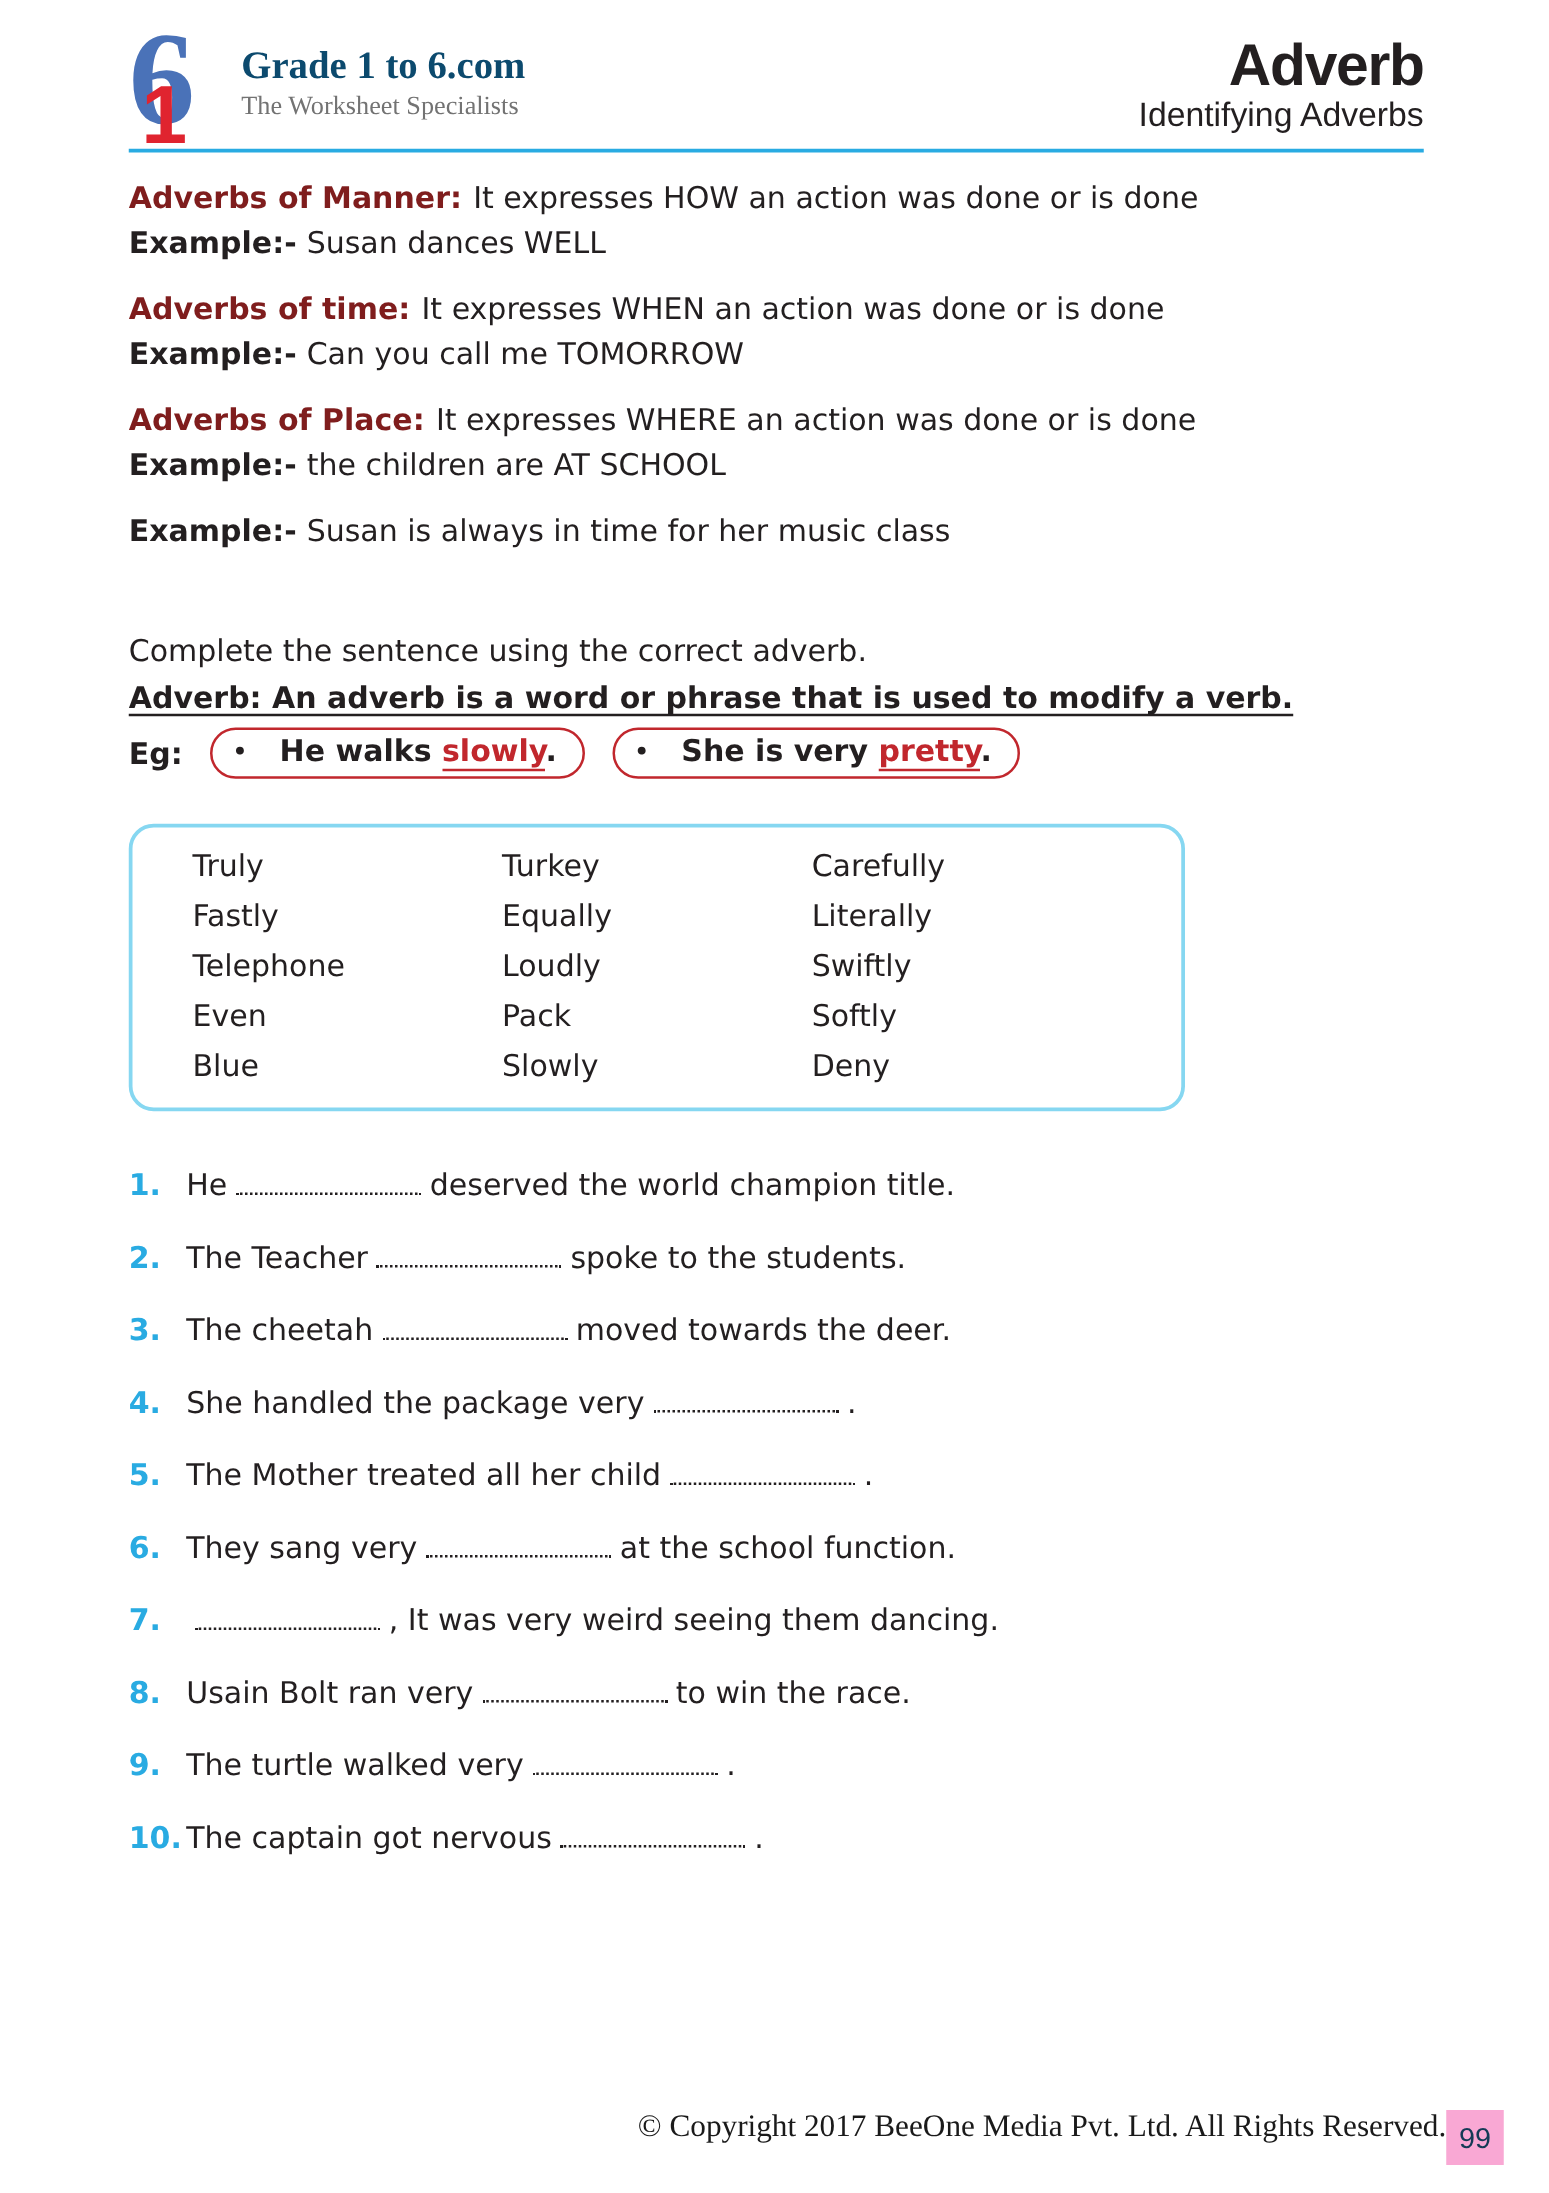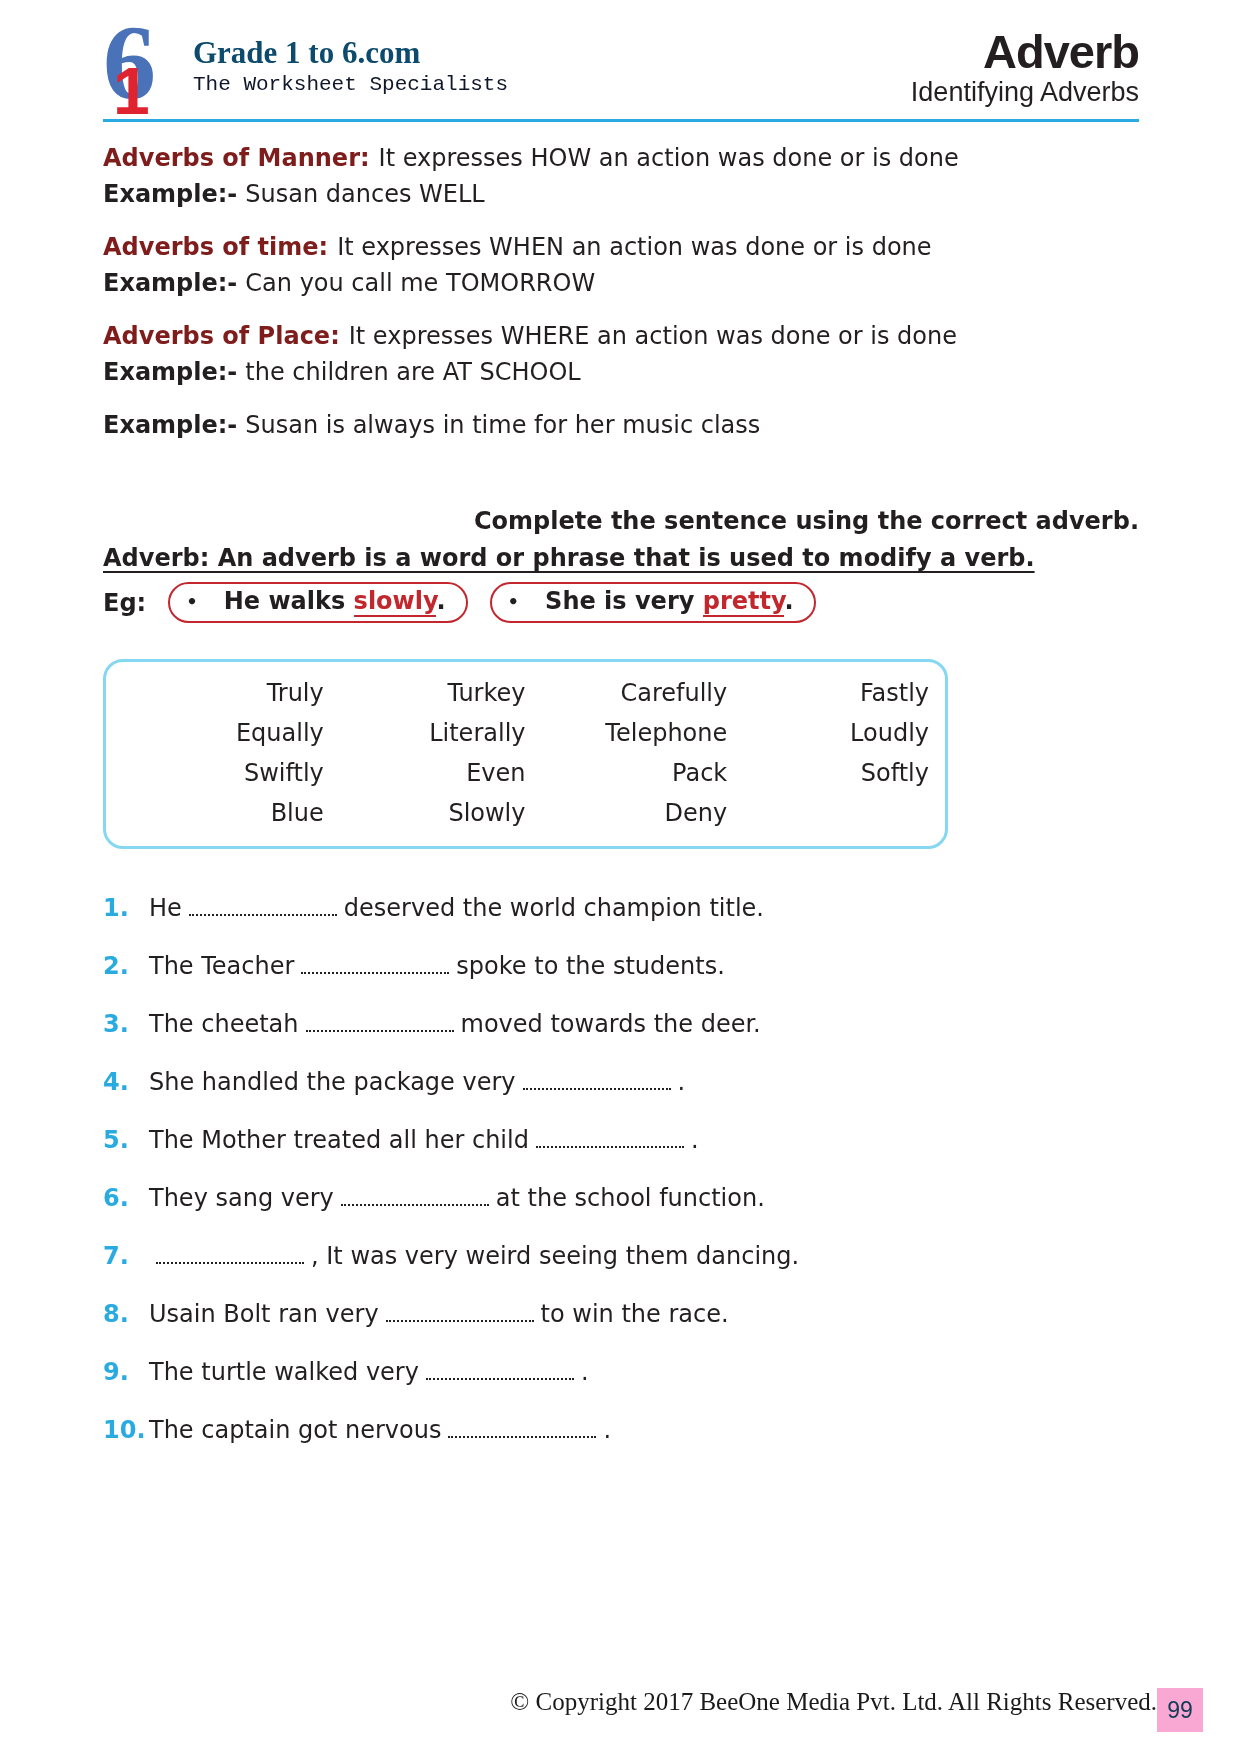--- a/index.html
+++ b/index.html
@@ -23,54 +23,54 @@
   .logo-one {
     position:absolute; left:10px; bottom:-14px;
     font-family:"Liberation Sans", sans-serif; font-weight:bold;
     font-size:66px; line-height:66px; color:#e0242f;
   }
   .brand-text { margin-left:4px; padding-bottom:4px; }
   .brand-name {
     font-family:"Liberation Serif", serif; font-weight:bold;
     font-size:31px; color:#0c4a6e; line-height:1.1;
   }
-  .brand-tagline { font-size:21px; color:#0f172a; margin-top:2px; font-family:Liberation Mono, monospace; }
+  .brand-tagline { font-size:21px; color:#737373; margin-top:2px; font-family:Liberation Serif, serif; }
   .title-block { text-align:right; padding-bottom:2px; }
   .page-title { font-size:47px; font-weight:bold; letter-spacing:-1px; color:#231f20; line-height:1.05; font-family:Liberation Sans, sans-serif;}
   .page-subtitle { font-size:27px; color:#231f20; margin-top:1px; font-family:"Liberation Sans", sans-serif;}
   .header-rule { height:3px; background:#29abe2; margin-top:9px; }
 
   
   .defs { margin-top:18px; font-size:24px; line-height:36px; }
   .def-section { margin-bottom:17px; }
   .def-heading { color:#7f1d1d; font-weight:bold; margin-right:9px; }
   .ex-label { font-weight:bold; margin-right:8px; }
 
   
-  .instruction { margin-top:64px; font-size:24px; font-weight:bold;text-align:right; }
+  .instruction { margin-top:64px; font-size:24px; font-weight:normal; }
   .definition  { margin-top:9px;  font-size:24px; font-weight:bold;
                  text-decoration:underline; text-decoration-thickness:2px; text-underline-offset:5px; }
   .eg-row { margin-top:10px; display:flex; align-items:center; }
   .eg-label { font-size:24px; font-weight:bold; margin-right:22px; }
   .pill {
     display:inline-flex; align-items:baseline;
     border:2px solid #c1272d; border-radius:24px;
     padding:3px 20px 6px 16px; margin-right:22px;
     font-size:24px; font-weight:bold;
   }
   .pill-bullet { font-size:18px; margin-right:26px; align-self:center; }
   .pill-keyword { color:#c1272d; border-bottom:2px solid #c1272d; }
 
   
   .word-bank {
     margin-top:36px; width:845px;
     border:3px solid #86d7f1; border-radius:20px;
-    padding:12px 16px 14px;
-    display:grid; grid-template-columns:repeat(4,1fr);
-    row-gap:2px; font-size:24px; line-height:38px; text-align:right;
+    padding:12px 48px 14px;
+    display:grid; grid-template-columns:repeat(3,1fr);
+    row-gap:2px; font-size:24px; line-height:38px; text-align:left;
   }
 
   
   .questions { margin-top:44px; }
   .question { display:flex; align-items:baseline; margin-bottom:27px; font-size:24px; line-height:31px; }
   .q-num { color:#29abe2; font-weight:bold; width:46px; flex:0 0 auto; }
   .blank {
     display:inline-block; width:148px; height:18px;
     border-bottom:2px dotted #231f20; margin:0 7px;
   }

